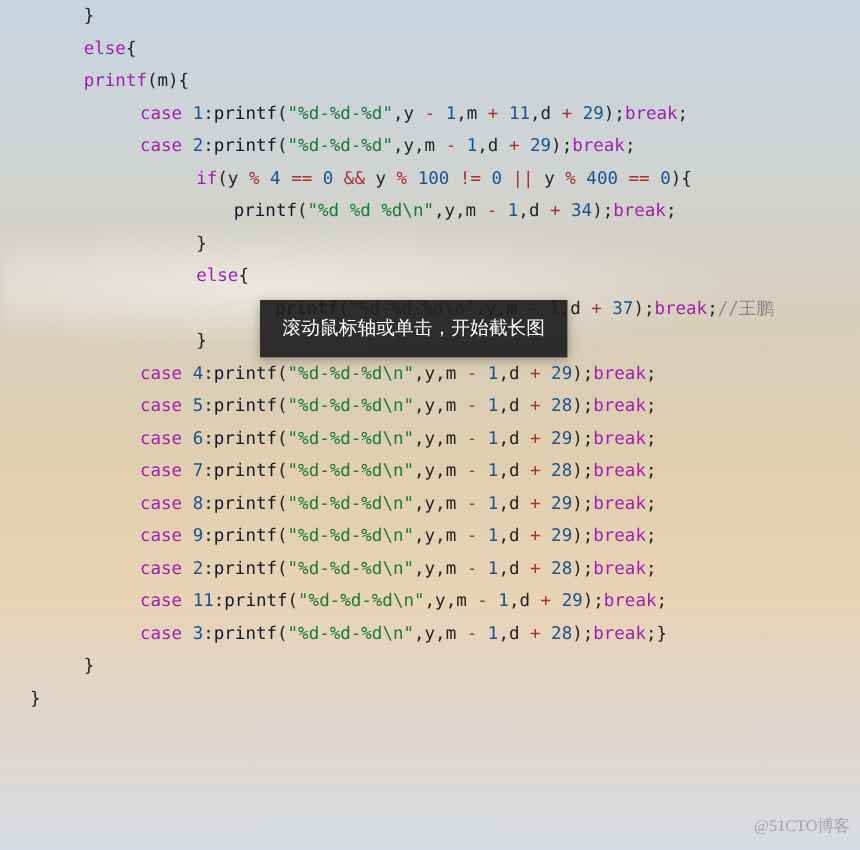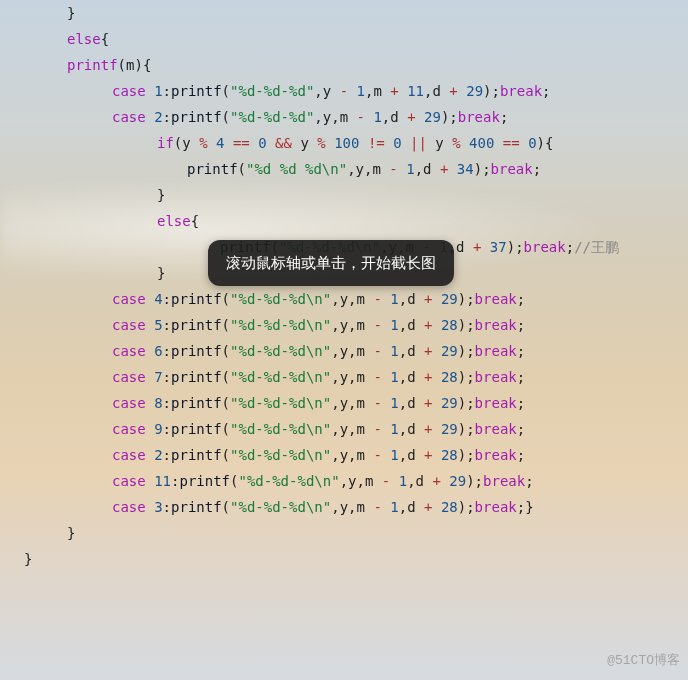--- a/index.html
+++ b/index.html
@@ -12,22 +12,22 @@
 .s{color:#1a7a3a}    
 .n{color:#1a5490}      
 .ar{color:#a83232}
 .cm{color:#888}      
 .i1{padding-left:45px}
 .i2{padding-left:55px}
 .i3{padding-left:100px}
 .i4{padding-left:145px}
 .i5{padding-left:175px}
 .i6{padding-left:208px}
-.tooltip{position:absolute;left:208px;top:240px;background:rgba(30,30,30,.92);color:#fff;padding:10px 18px;font-family:"Microsoft YaHei",sans-serif;font-size:15px;border-radius:12px;box-shadow:0 2px 8px rgba(0,0,0,.3)}
-.watermark{position:absolute;right:8px;bottom:6px;color:rgba(120,120,120,.55);font-family:Liberation Mono, monospace;font-size:13px}
+.tooltip{position:absolute;left:208px;top:240px;background:rgba(30,30,30,.92);color:#fff;padding:10px 18px;font-family:"Microsoft YaHei",sans-serif;font-size:15px;border-radius:0;box-shadow:0 2px 8px rgba(0,0,0,.3)}
+.watermark{position:absolute;right:8px;bottom:6px;color:rgba(120,120,120,.55);font-family:Liberation Serif, serif;font-size:13px}
 </style>
 </head>
 <body>
 
 <div class="bg"></div>
 <div class="cloud"></div>
 
 <div class="code">
 
 <div class="line i2">}</div>

